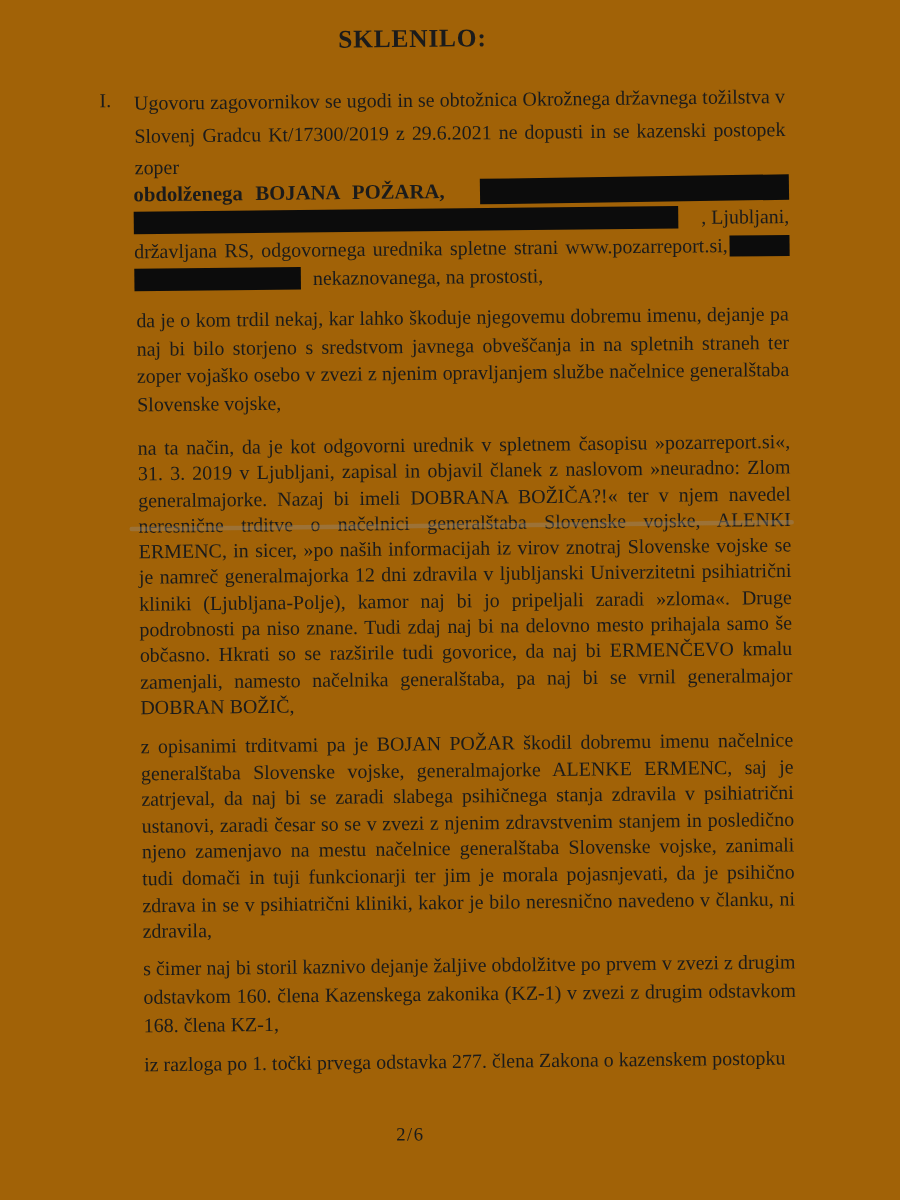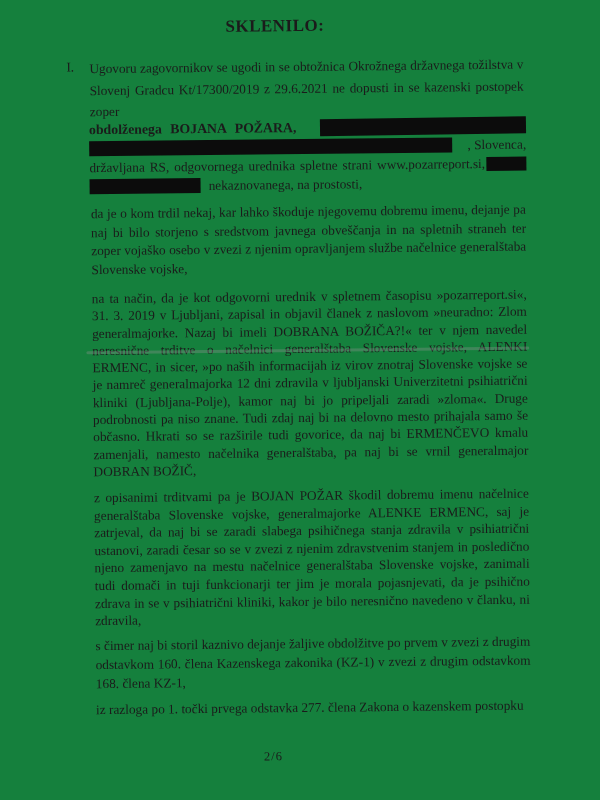--- a/index.html
+++ b/index.html
@@ -1,17 +1,17 @@
 <!DOCTYPE html>
 <html><head>
 <meta charset="utf-8">
 <style>
   html, body { margin:0; padding:0; background:#ffffff; }
   .page {
-    position:relative; width:600px; height:800px; background:#15803d;
+    position:relative; width:600px; height:800px; background:#a16207;
     overflow:hidden;
     font-family:"Liberation Serif", serif;
     color:#1b1b1b;
   }
   .content { position:absolute; inset:0; transform:rotate(-0.6deg); transform-origin:50% 52%; }
 
   .title {
     position:absolute; top:16px; left:0; width:558px;
     text-align:center; font-weight:bold; font-size:17px; letter-spacing:0.5px;
   }
@@ -66,21 +66,21 @@
       <div class="item-text">Ugovoru zagovornikov se ugodi in se obtožnica Okrožnega državnega tožilstva v Slovenj Gradcu Kt/17300/2019 z 29.6.2021 ne dopusti in se kazenski postopek zoper</div>
     </div>
 
     <div class="defendant">
       <div class="def-line spread">
         <span class="def-bold">obdolženega BOJANA POŽARA,</span>
         <span class="redact r1"></span>
       </div>
       <div class="def-line spread">
         <span class="redact r2"></span>
-        <span>, Slovenca,</span>
+        <span>, Ljubljani,</span>
       </div>
       <div class="def-line spread">
         <span class="def-just">državljana RS, odgovornega urednika spletne strani www.pozarreport.si,</span>
         <span class="redact r3"></span>
       </div>
       <div class="def-line leadbar">
         <span class="redact r4"></span>
         <span>nekaznovanega, na prostosti,</span>
       </div>
     </div>

